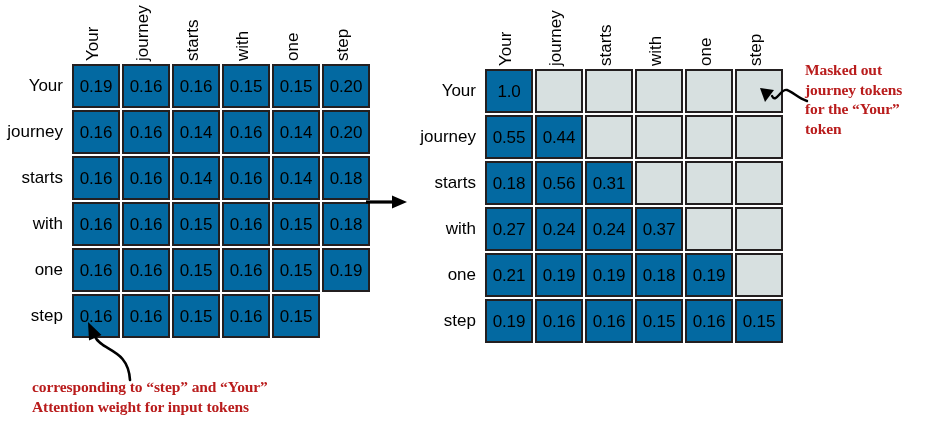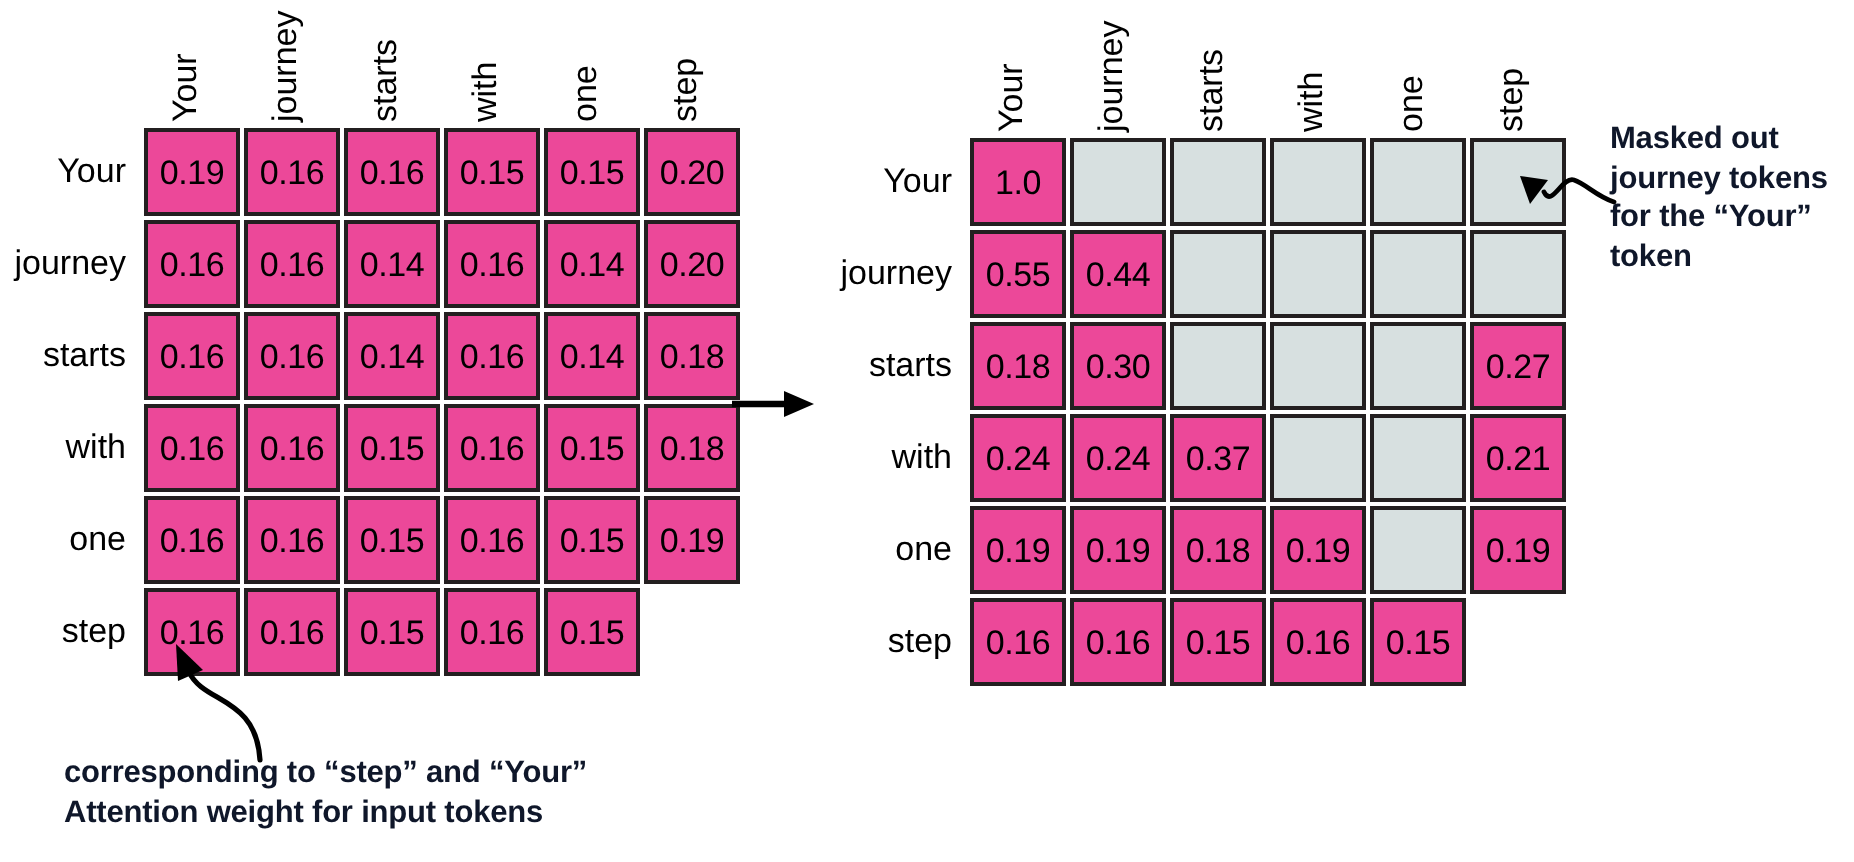--- a/index.html
+++ b/index.html
@@ -36,21 +36,21 @@
     box-sizing: border-box;
     border: 2px solid #231f20;
     display: flex;
     align-items: center;
     justify-content: center;
     font-size: 17px;
     line-height: 1;
     letter-spacing: -0.2px;
     color: #000;
   }
-  .cell.filled { background: #ec4899; }
+  .cell.filled { background: #0369a1; }
   .cell.masked { background: #d7e0e0; }
 
   
   .row-labels {
     position: absolute;
     width: 72px;
     text-align: right;
     display: grid;
     grid-auto-rows: 44px;
     row-gap: 2px;
@@ -87,21 +87,22 @@
     display: block;
   }
 
   
   .callout {
     position: absolute;
     font-weight: bold;
     font-size: 15.5px;
     line-height: 1.27;
     letter-spacing: -0.1px;
-    color: #0f172a;
+    color: #b91c1c;
+    font-family: Liberation Serif, serif;
   }
   #callout-bottom { left: 32px;  top: 377px; }
   #callout-right  { left: 805px; top: 60px; width: 122px; }
 
   svg.deco { position: absolute; overflow: visible; }
   #center-arrow-svg { left: 366px; top: 192px; }
   #bottom-arrow-svg { left: 78px;  top: 322px; }
   #mask-arrow-svg   { left: 760px; top: 82px; }
 </style>
 </head>
@@ -217,21 +218,22 @@
       <div class="cell masked"></div>
       <div class="cell masked"></div>
       <div class="cell masked"></div>
       <div class="cell filled">0.55</div>
       <div class="cell filled">0.44</div>
       <div class="cell masked"></div>
       <div class="cell masked"></div>
       <div class="cell masked"></div>
       <div class="cell masked"></div>
       <div class="cell filled">0.18</div>
-      <div class="cell filled">0.30</div>
+      <div class="cell filled">0.56</div>
+      <div class="cell filled">0.31</div>
       <div class="cell masked"></div>
       <div class="cell masked"></div>
       <div class="cell masked"></div>
       <div class="cell filled">0.27</div>
       <div class="cell filled">0.24</div>
       <div class="cell filled">0.24</div>
       <div class="cell filled">0.37</div>
       <div class="cell masked"></div>
       <div class="cell masked"></div>
       <div class="cell filled">0.21</div>

